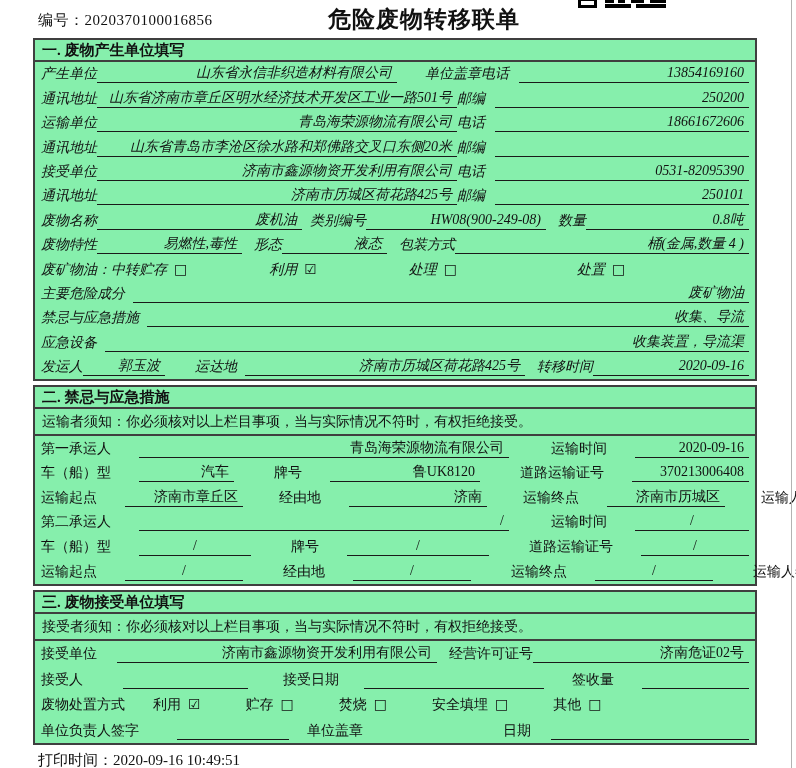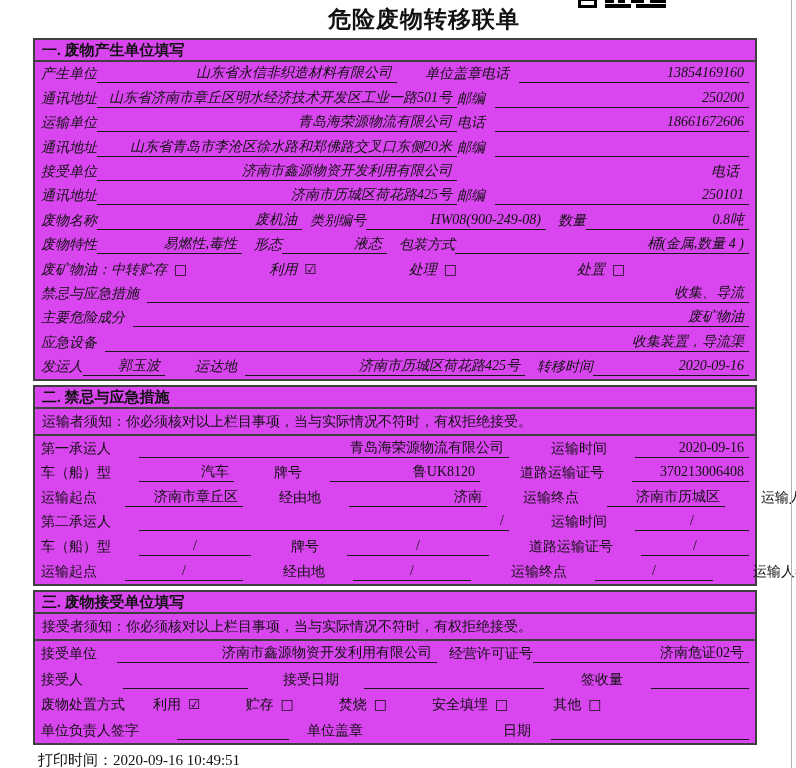--- a/index.html
+++ b/index.html
@@ -17,21 +17,21 @@
   .qr .q1 { left:0; top:0; width:19px; height:8px; background:transparent; border:3px solid #000; border-top-width:1px; }
   .qr .q2 { left:27px; top:0; width:9px;  height:3px; }
   .qr .q3 { left:40px; top:0; width:7px;  height:3px; }
   .qr .q4 { left:53px; top:0; width:13px; height:3px; }
   .qr .q5 { left:72px; top:0; width:16px; height:3px; }
   .qr .q6 { left:27px; top:4px; width:26px; height:4px; }
   .qr .q7 { left:58px; top:4px; width:30px; height:4px; }
 
   
   .doc { margin:0 39px 0 33px; }
-  .sec { border:2px solid #3f3f3f; margin-bottom:4px; background:#d946ef; }
+  .sec { border:2px solid #3f3f3f; margin-bottom:4px; background:#86efac; }
   .sec-title { height:22px; line-height:21px; padding:0 7px; font-weight:bold; font-size:15px;
                border-bottom:2px solid #3f3f3f; white-space:nowrap; }
   .notice { height:27px; line-height:26px; padding:0 7px; border-bottom:2px solid #3f3f3f; white-space:nowrap; }
 
   .row { display:flex; align-items:flex-end; padding:0 6px 3px 6px; }
   .s1 .row { height:24.4px;font-style:italic; }
   .s2 .row { height:24.6px;gap:28px; }
   .s3 .row { height:25.5px; }
   .lbl { white-space:nowrap; flex:0 0 auto; }
   .v { border-bottom:1px solid #1a1a1a; padding:0 5px; white-space:nowrap; flex:0 0 auto;
@@ -47,20 +47,23 @@
   
   .foot { margin:6px 0 0 38px; font-size:15px; white-space:nowrap; }
 </style>
 </head>
 <body>
 
 <div class="page">
   <div class="page-edge-line"></div>
 
   <div class="hdr">
+    <div class="serial">
+      <span>编号：</span><span>2020370100016856</span>
+    </div>
     <div class="doc-title">危险废物转移联单</div>
     <div class="qr">
       <div class="q1"></div>
         <div class="q2"></div>
         <div class="q3"></div>
         <div class="q4"></div>
       <div class="q5"></div>
         <div class="q6"></div>
         <div class="q7"></div>
     </div>
@@ -97,20 +100,21 @@
         <span class="lbl">通讯地址</span>
         <span class="v" style="width:360px">山东省青岛市李沧区徐水路和郑佛路交叉口东侧20米</span>
         <span class="lbl mla" style="margin-right:10px">邮编</span>
         <span class="v fill"></span>
       </div>
 
       <div class="row">
         <span class="lbl">接受单位</span>
         <span class="v" style="width:360px">济南市鑫源物资开发利用有限公司</span>
         <span class="lbl mla" style="margin-right:10px">电话</span>
+        <span class="v fill">0531-82095390</span>
       </div>
 
       <div class="row">
         <span class="lbl">通讯地址</span>
         <span class="v" style="width:360px">济南市历城区荷花路425号</span>
         <span class="lbl mla" style="margin-right:10px">邮编</span>
         <span class="v fill">250101</span>
       </div>
 
       <div class="row">
@@ -141,27 +145,27 @@
         </span>
         <span class="cbi" style="margin-left:92px">
           <span>处理</span><span class="cb-mark">□</span>
         </span>
         <span class="cbi" style="margin-left:120px">
           <span>处置</span><span class="cb-mark">□</span>
         </span>
       </div>
 
       <div class="row">
+        <span class="lbl">主要危险成分</span>
+        <span class="v fill" style="margin-left:8px">废矿物油</span>
+      </div>
+
+      <div class="row">
         <span class="lbl">禁忌与应急措施</span>
         <span class="v fill" style="margin-left:8px">收集、导流</span>
-      </div>
-
-      <div class="row">
-        <span class="lbl">主要危险成分</span>
-        <span class="v fill" style="margin-left:8px">废矿物油</span>
       </div>
 
       <div class="row">
         <span class="lbl">应急设备</span>
         <span class="v fill" style="margin-left:8px">收集装置，导流渠</span>
       </div>
 
       <div class="row">
         <span class="lbl">发运人</span>
         <span class="v" style="width:82px;">郭玉波</span>
@@ -240,21 +244,21 @@
         <span class="v" style="width:320px;margin-left:20px">济南市鑫源物资开发利用有限公司</span>
         <span class="lbl gap12">经营许可证号</span>
         <span class="v fill">济南危证02号</span>
       </div>
 
       <div class="row">
         <span class="lbl">接受人</span>
         <span class="v" style="width:125px;margin-left:40px"></span>
         <span class="lbl" style="margin-left:35px">接受日期</span>
         <span class="v" style="width:180px;margin-left:25px"></span>
-        <span class="lbl" style="margin-left:37px">签收量</span>
+        <span class="lbl" style="margin-left:28px">签收量</span>
         <span class="v fill" style="margin-left:28px"></span>
       </div>
 
       <div class="row">
         <span class="lbl">废物处置方式</span>
         <span class="cbi" style="margin-left:28px">
           <span>利用</span><span class="cb-mark">☑</span>
         </span>
         <span class="cbi" style="margin-left:45px">
           <span>贮存</span><span class="cb-mark">□</span>

